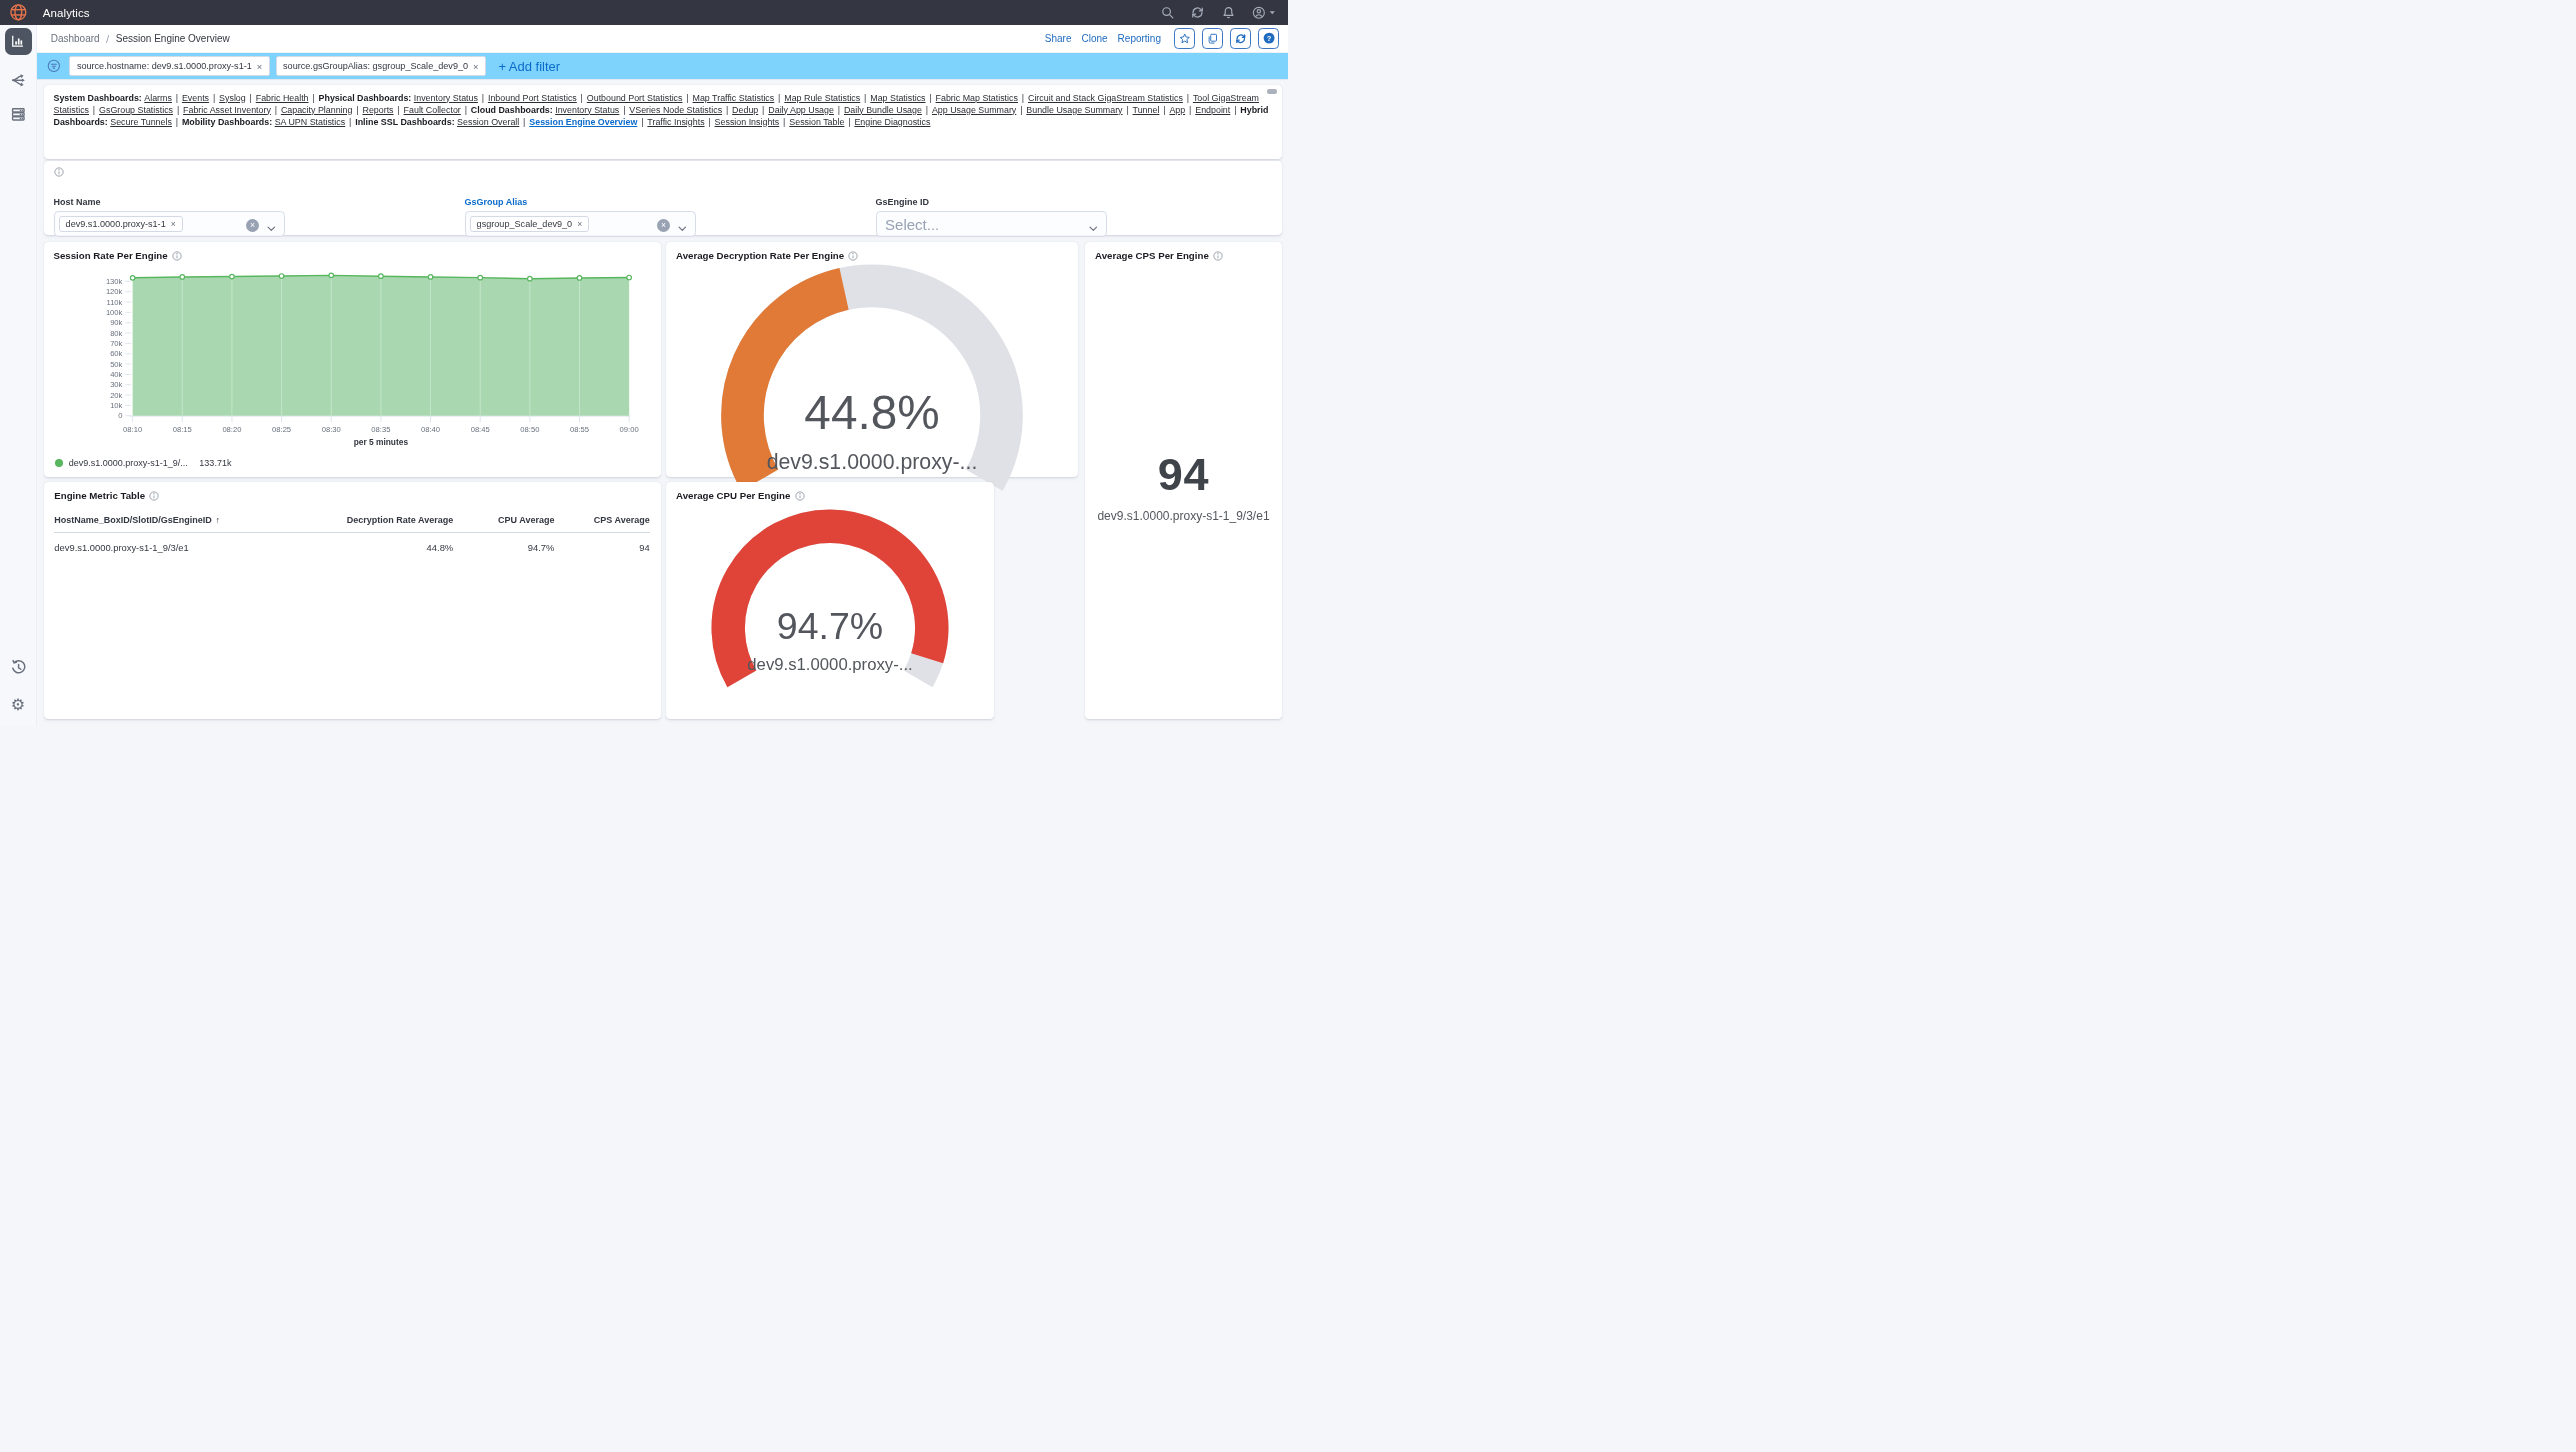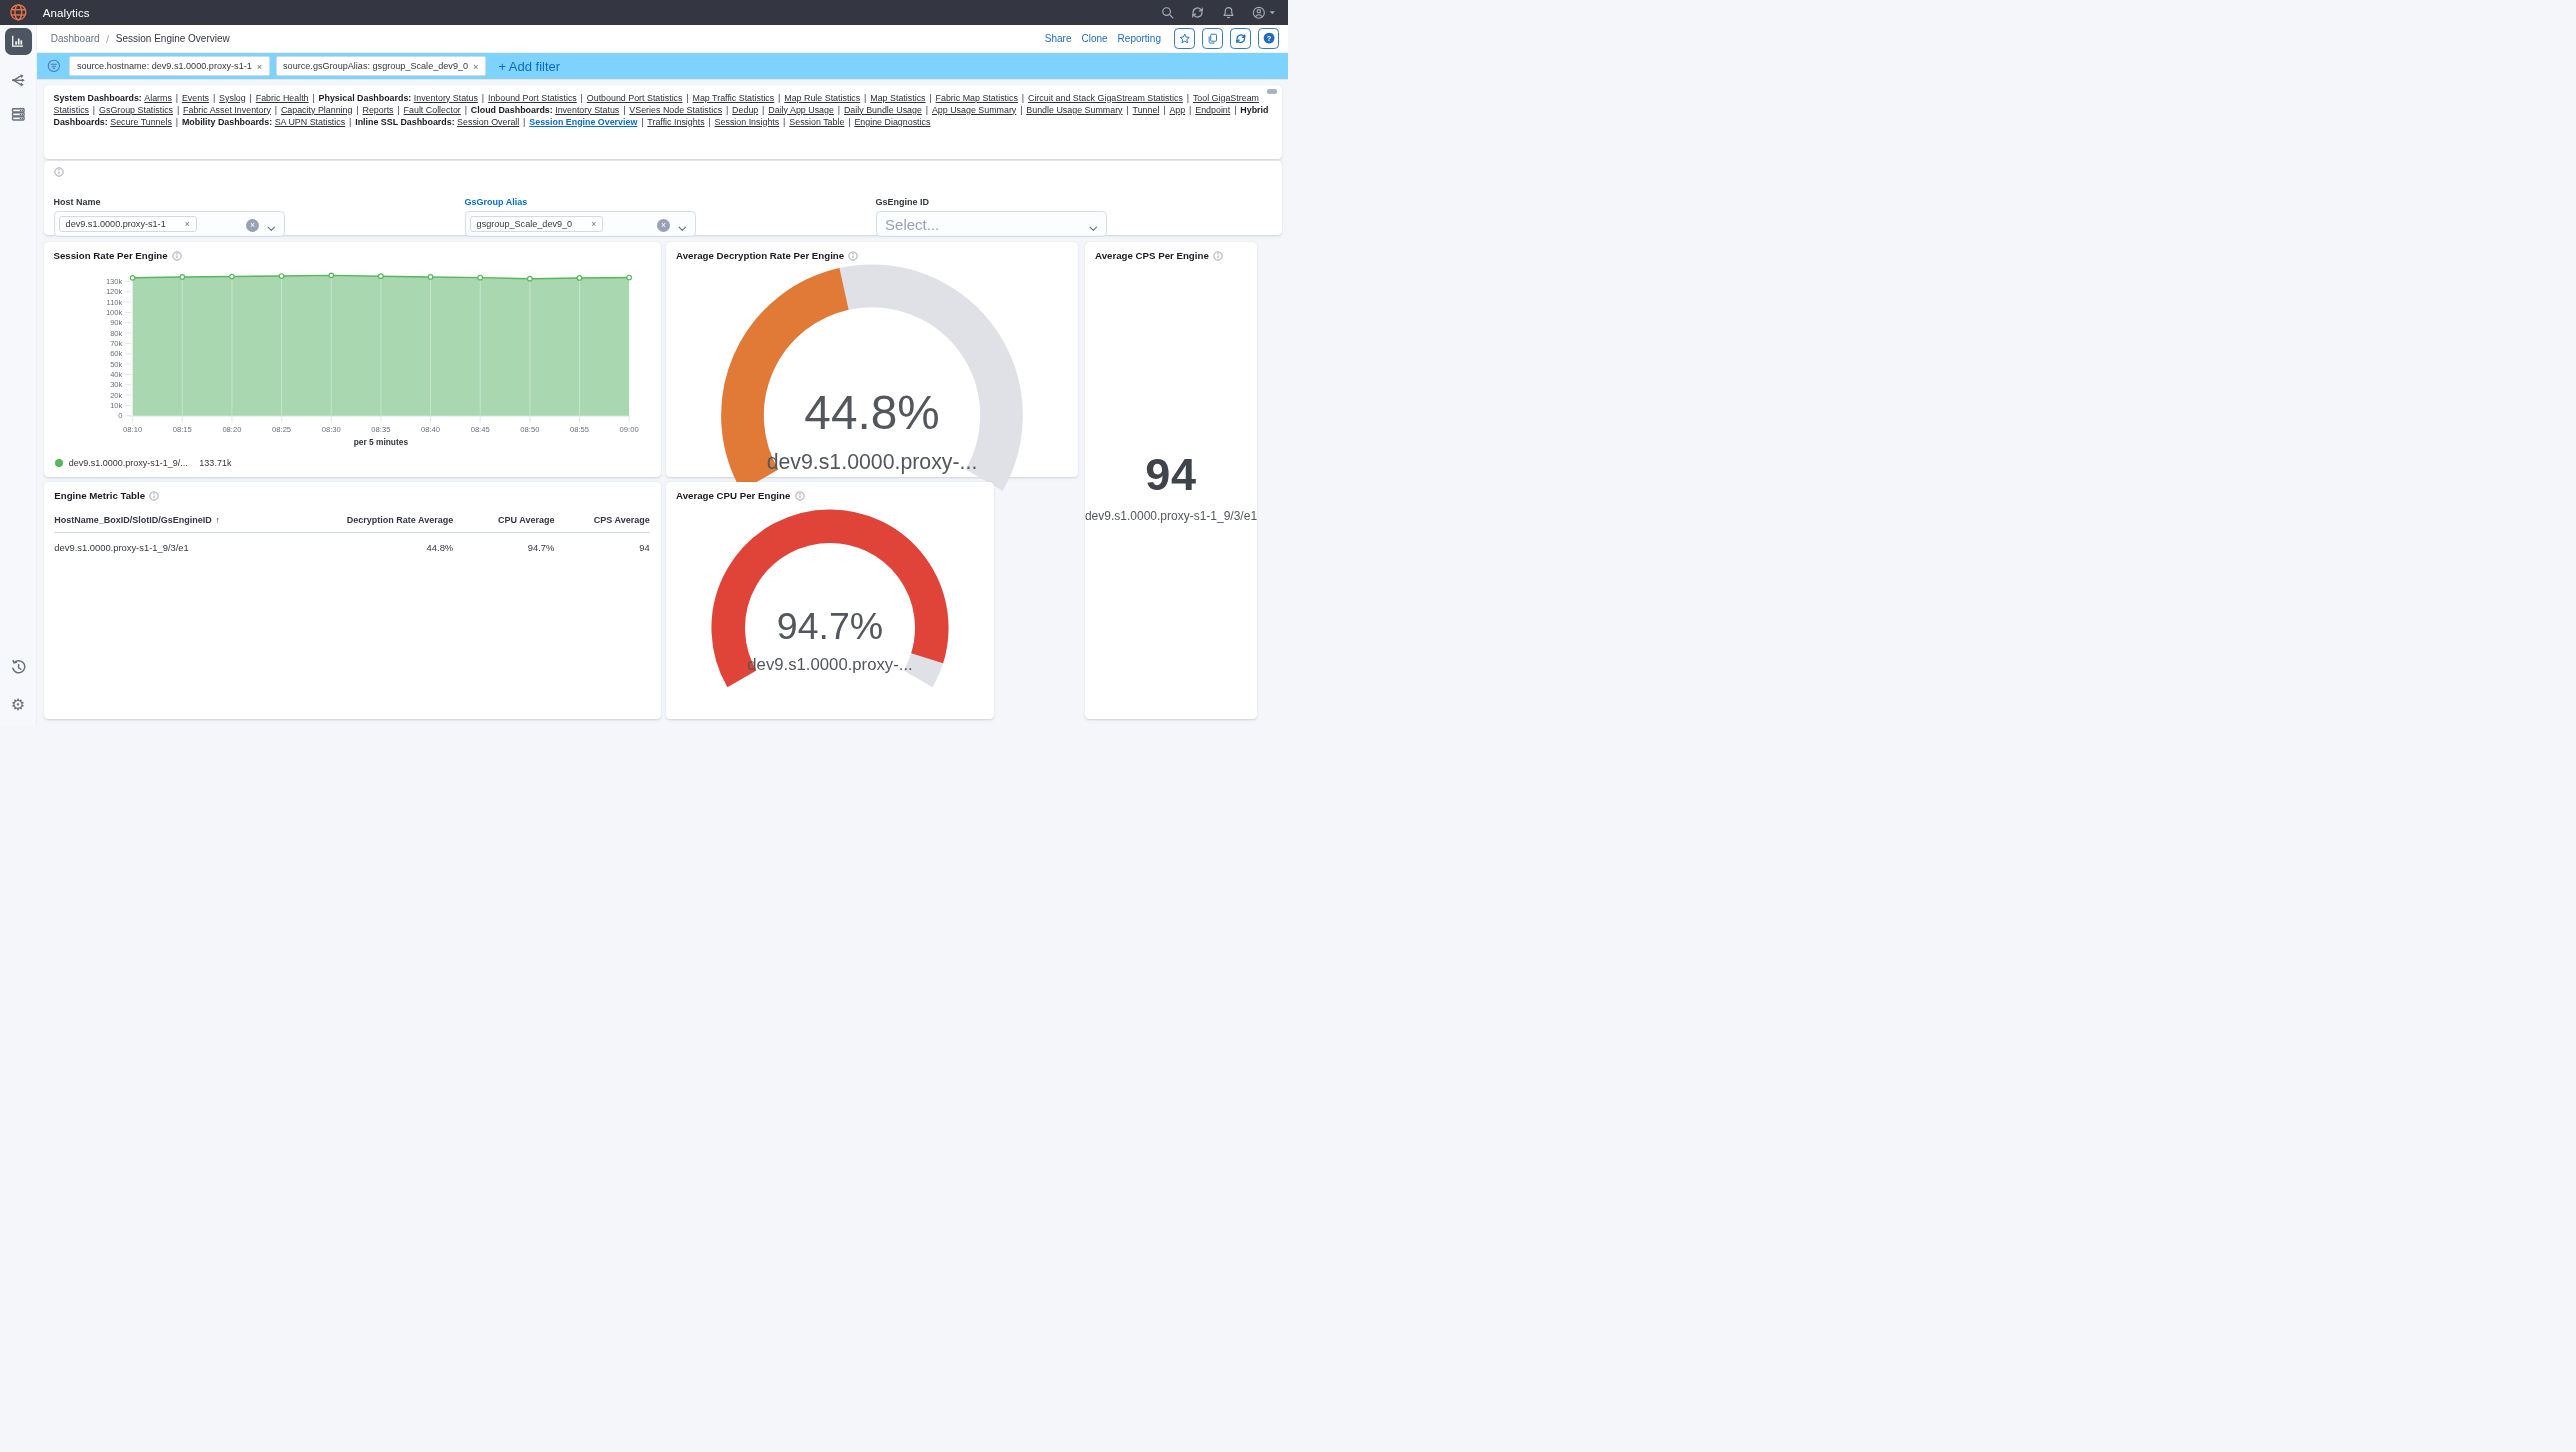--- a/index.html
+++ b/index.html
@@ -63,21 +63,21 @@
   .scroll-thumb { position:absolute; top:3.6px; right:5px; width:9.4px; height:5px; border-radius:2.2px; background:#aab0bc; cursor:pointer; }
 
   
   .controls-panel { left:6.5px; top:81px; width:1238px; height:74px; padding:5.8px 10px; }
   .controls-grid { display:grid; grid-template-columns:411px 411px 411px; margin-top:20px; }
   .ctl-label { font-size:9px; font-weight:700; color:#343741; margin-bottom:4.3px; }
   .ctl-label.blue { color:#0b6bcb; cursor:pointer; }
   .control-box { position:relative; width:231px; height:26px; background:#fbfdff; border:0.7px solid #d6dce8; border-radius:4.3px;
     display:flex; align-items:center; padding:0 45px 0 4.3px; cursor:pointer; box-shadow:inset 0 -0.7px 0 rgba(99,115,145,.08); }
   .chip { background:#fff; border:0.7px solid #d3dae6; border-radius:2.9px; padding:2.2px 5.8px; font-size:9.1px; color:#343741;
-    display:flex; align-items:flex-end; gap:19px; white-space:nowrap; }
+    display:flex; align-items:flex-end; gap:5px; white-space:nowrap; }
   .chip .rm { color:#69707d; font-size:8.6px; cursor:pointer; }
   .box-clear { position:absolute; right:24.5px; top:6.5px; width:13px; height:13px; border-radius:50%; background:#98a2b3;
     color:#fff; font-size:8.6px; line-height:13px; text-align:center; cursor:pointer; }
   .box-caret { position:absolute; right:8px; top:9.4px; color:#69707d; cursor:pointer; }
   .placeholder { color:#98a2b3; font-size:15px; padding-left:4.3px; }
 
   
   .session-panel { left:6.5px; top:162px; width:617px; height:235px; padding:8px 10px 5.8px; display:flex; flex-direction:column; }
   .chart-wrap { flex:1; }
   .legend-row { display:flex; align-items:center; gap:5.8px; padding:1.4px 1.4px 2.9px; }
@@ -85,21 +85,21 @@
   .legend-label { font-size:9px; color:#343741; cursor:pointer; }
   .legend-value { font-size:9px; color:#343741; margin-left:5.8px; }
 
   
   .decrypt-panel { left:629px; top:162px; width:412px; height:235px; padding:8px 10px 4.3px; display:flex; flex-direction:column; }
   .cpu-panel { left:629px; top:402px; width:328px; height:237px; padding:8px 10px 4.3px; display:flex; flex-direction:column; }
   .gauge-wrap { flex:1; }
   .gauge-wrap svg { width:100%; height:100%; }
 
   
-  .cps-panel { left:1048px; top:162px; width:172px; height:477px; padding:8px 10px; display:flex; flex-direction:column; }
+  .cps-panel { left:1048px; top:162px; width:197px; height:477px; padding:8px 10px; display:flex; flex-direction:column; }
   .metric-body { flex:1; display:flex; flex-direction:column; align-items:center; justify-content:center; gap:7.2px; }
   .metric-value { font-size:45px; font-weight:700; color:#3f434a; letter-spacing:0.7px; }
   .metric-label { font-size:12px; color:#53565c; white-space:nowrap; }
 
   
   .table-panel { left:6.5px; top:402px; width:617px; height:237px; padding:8px 10.8px; }
   table.metric-table { width:100%; border-collapse:collapse; margin-top:10px; table-layout:fixed; }
   .metric-table th { font-size:9px; font-weight:700; color:#343741; padding:4.3px 0 6.5px; border-bottom:0.7px solid #d3dae6; cursor:pointer; }
   .metric-table td { font-size:9.4px; color:#343741; padding:9.4px 0; }
   .al { text-align:left; } .ar { text-align:right; }

